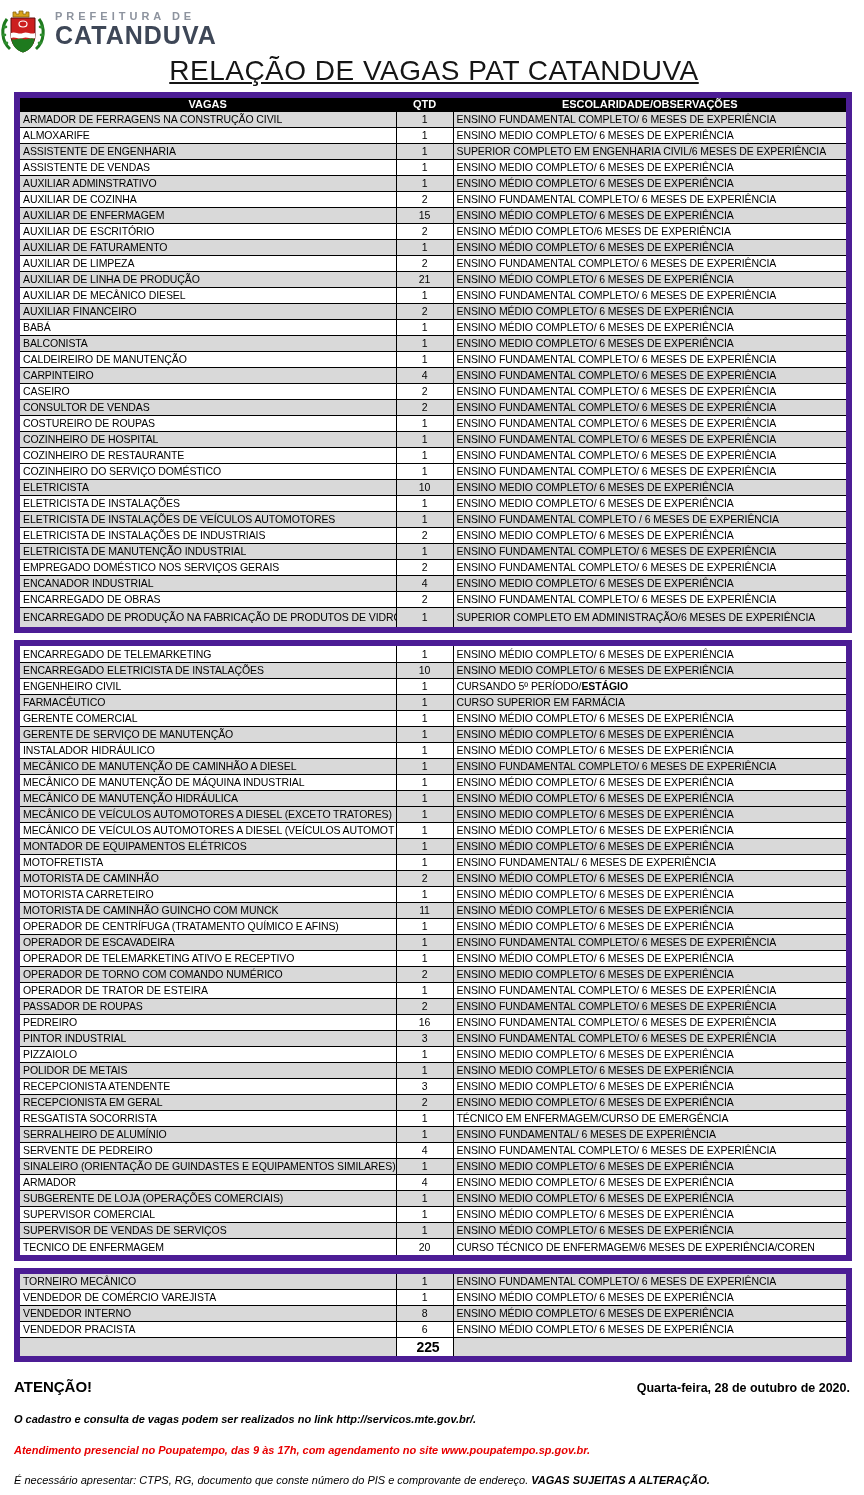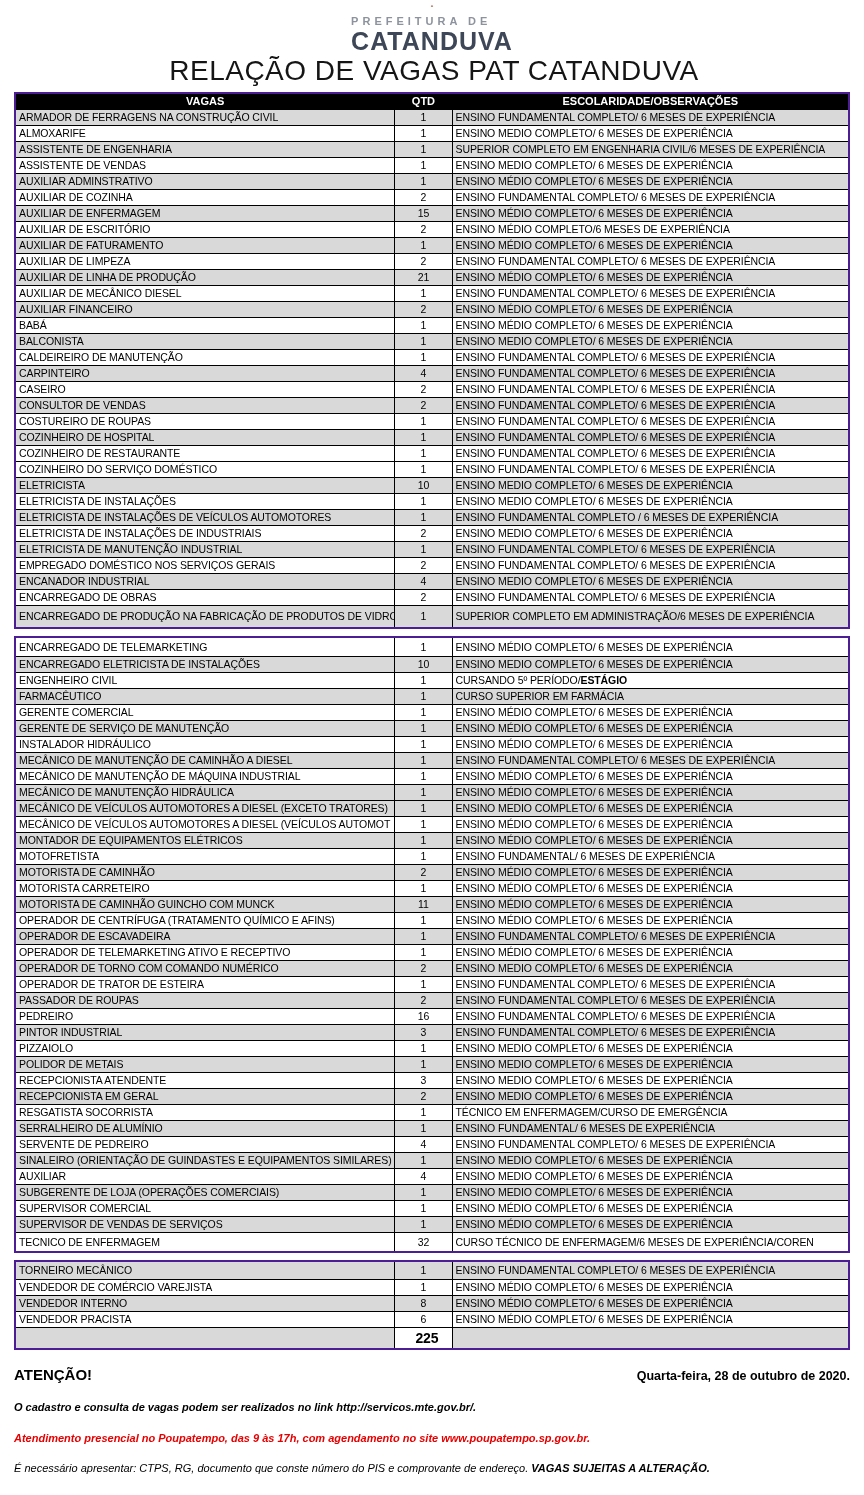--- a/index.html
+++ b/index.html
@@ -13,42 +13,42 @@
   html,body{margin:0;padding:0;}
   body{
     width:864px;height:1495px;background:#ffffff;color:#000;
     font-family:"Liberation Sans", sans-serif;
     overflow:hidden;
   }
   .page{width:864px;height:1495px;position:relative;}
 
   
   .brand{
-    display:flex;justify-content:space-between;align-items:center;
-    gap:9px;padding-top:5px;height:54px;flex-direction:column;
+    display:flex;justify-content:flex-start;align-items:center;
+    gap:9px;padding-top:5px;height:54px;
   }
   .brand-text{display:flex;flex-direction:column;line-height:1.05;}
   .brand-top{
     font-size:11px;letter-spacing:4px;color:var(--logo-gray);
     font-weight:bold;
   }
   .brand-name{
     font-size:25px;font-weight:bold;color:var(--logo-blue);
     letter-spacing:1px;
   }
   .doc-title{
     text-align:center;font-size:28px;color:#151515;
-    letter-spacing:.5px;margin:1px 0 5px 4px;font-weight:400;
+    letter-spacing:.5px;margin:1px 0 5px 4px;font-weight:400;text-decoration:underline;
   }
 
   
   .tables{margin:0 14px;}
   table.vagas{
     border-collapse:collapse;width:100%;table-layout:fixed;
-    border:2px solid #4c1d95;
+    border:6px solid #4c1d95;
   }
   table.vagas.sec{margin-bottom:7px;}
   col.c-vaga{width:379px;}
   col.c-qtd{width:57px;}
   col.c-obs{width:396px;}
   .vagas th{
     background:var(--header-bg);color:#fff;
     font-size:11px;font-weight:bold;height:16px;
     border:1px solid #000;padding:0 3px;text-align:center;
     white-space:nowrap;overflow:hidden;
@@ -452,42 +452,42 @@
             <td>SERVENTE DE PEDREIRO</td>
             <td class="qtd">4</td>
             <td>ENSINO FUNDAMENTAL COMPLETO/ 6 MESES DE EXPERIÊNCIA</td>
           </tr>
           <tr class="shade">
             <td>SINALEIRO (ORIENTAÇÃO DE GUINDASTES E EQUIPAMENTOS SIMILARES)</td>
             <td class="qtd">1</td>
             <td>ENSINO MEDIO COMPLETO/ 6 MESES DE EXPERIÊNCIA</td>
           </tr>
           <tr>
-            <td>AUXILIAR</td>
+            <td>ARMADOR</td>
             <td class="qtd">4</td>
             <td>ENSINO MEDIO COMPLETO/ 6 MESES DE EXPERIÊNCIA</td>
           </tr>
           <tr class="shade">
             <td>SUBGERENTE DE LOJA (OPERAÇÕES COMERCIAIS)</td>
             <td class="qtd">1</td>
             <td>ENSINO MEDIO COMPLETO/ 6 MESES DE EXPERIÊNCIA</td>
           </tr>
           <tr>
             <td>SUPERVISOR COMERCIAL</td>
             <td class="qtd">1</td>
             <td>ENSINO MÉDIO COMPLETO/ 6 MESES DE EXPERIÊNCIA</td>
           </tr>
           <tr class="shade">
             <td>SUPERVISOR DE VENDAS DE SERVIÇOS</td>
             <td class="qtd">1</td>
             <td>ENSINO MÉDIO COMPLETO/ 6 MESES DE EXPERIÊNCIA</td>
           </tr>
           <tr style="height: 20px;">
             <td>TECNICO DE ENFERMAGEM</td>
-            <td class="qtd">32</td>
+            <td class="qtd">20</td>
             <td>CURSO TÉCNICO DE ENFERMAGEM/6 MESES DE EXPERIÊNCIA/COREN</td>
           </tr>
         </tbody>
       </table>
       <table class="vagas sec">
         <colgroup>
           <col class="c-vaga">
           <col class="c-qtd">
           <col class="c-obs">
         </colgroup>

